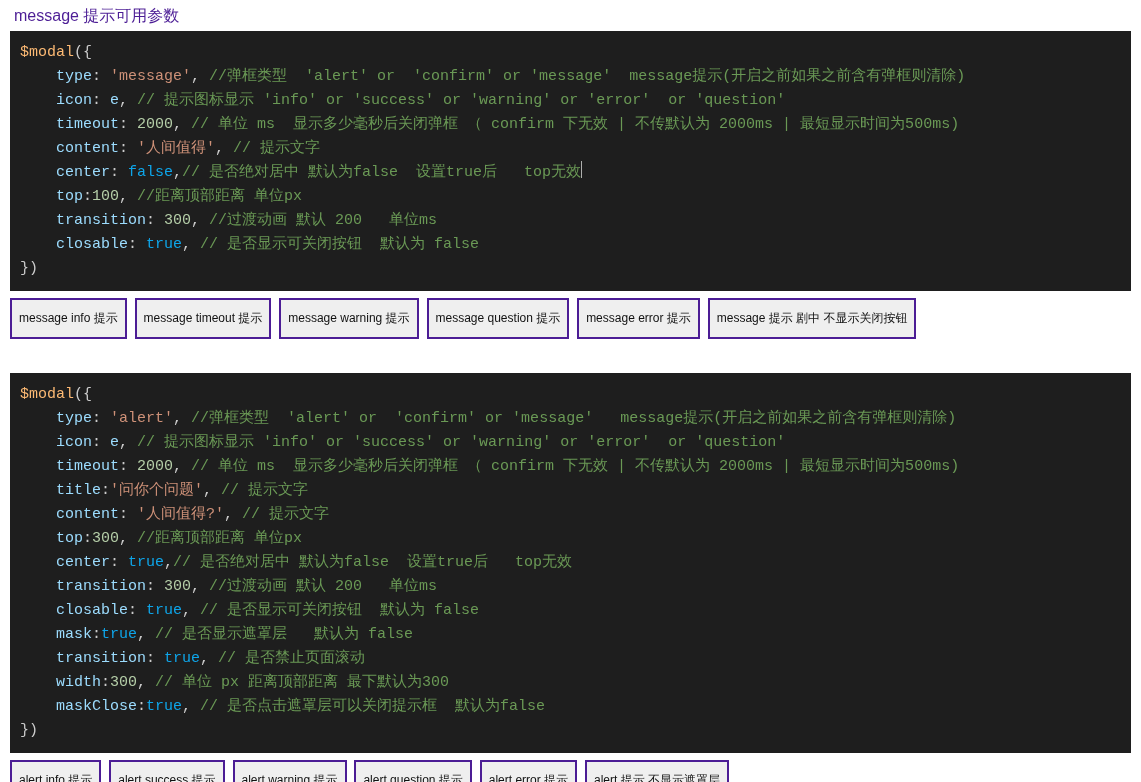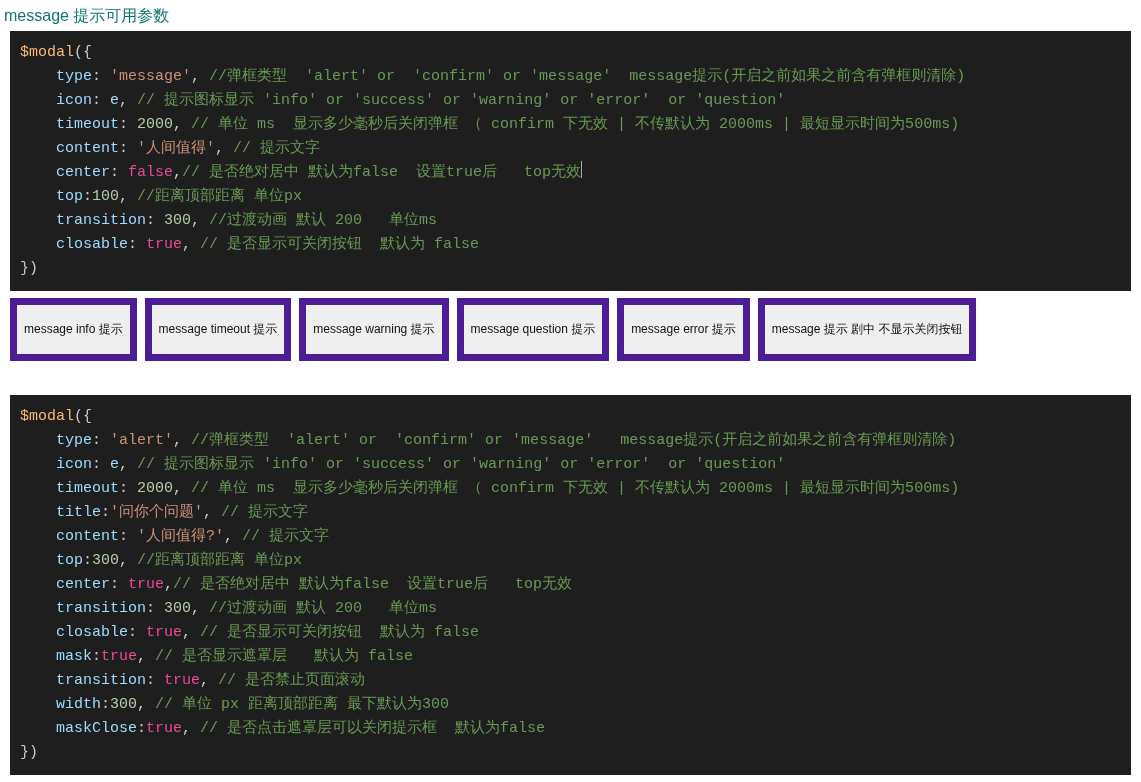--- a/index.html
+++ b/index.html
@@ -6,58 +6,58 @@
     margin: 0;
     padding: 0;
     background: #fff;
     font-family: Arial, "Microsoft YaHei", sans-serif;
     font-size: 14px;
     color: #333;
   }
   .section { margin: 0 0 30px 0; }
   .section-title {
     font-size: 16px;
-    padding: 6px 10px 4px 4px;
-    color: #0f766e;
+    padding: 6px 10px 4px 14px;
+    color: #4c1d95;
   }
   .code-block {
     background: #1e1e1e;
     color: #ccc;
     font-family: Consolas, "Courier New", monospace;
     font-size: 15px;
     padding: 10px 10px 10px 10px;
     margin: 0 10px;
     white-space: pre;
     line-height: 24px;
     overflow-x: auto;
   }
   .code-block .tok-var   { color: #9cdcfe; }
   .code-block .tok-fn    { color: #fdba74; }
   .code-block .tok-punc  { color: #ccc; }
   .code-block .tok-str   { color: #ce9178; }
   .code-block .tok-num   { color: #b5cea8; }
-  .code-block .tok-kw    { color: #ec4899; }
+  .code-block .tok-kw    { color: #0ea5e9; }
   .code-block .tok-comm  { color: #6a9955; }
   .code-block .tok-prop  { color: #9cdcfe; }
   .code-block .tok-guide { color: #555; white-space: pre; }
   .code-block .caret {
     display: inline-block;
     width: 1px;
     height: 17px;
     background: #aeafad;
     vertical-align: -2px;
   }
   .btn-row {
     padding: 7px 10px 4px 10px;
   }
   .btn {
     display: inline-block;
-    padding: 16px 7px;
+    padding: 10px 7px;
     font-size: 12px;
-    border: 7px solid #4c1d95;
+    border: 2px solid #4c1d95;
     background: #efefef;
     cursor: pointer;
     margin-right: 4px;
     font-family: Arial, "Microsoft YaHei", sans-serif;
     color: #111;
   }
 </style>
 </head>
 <body>
 

